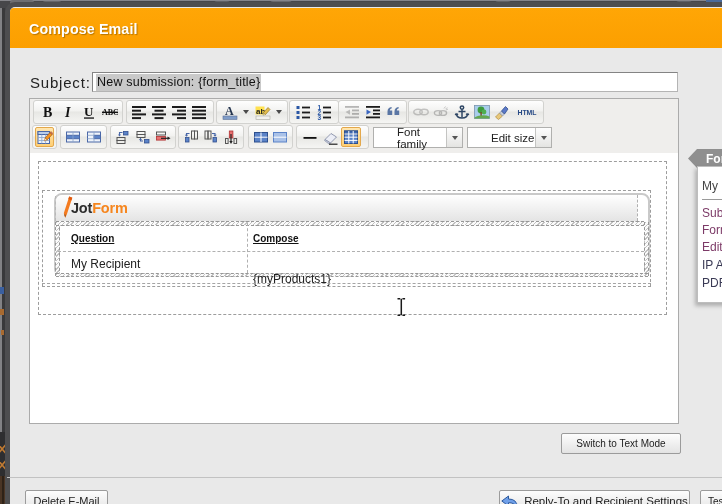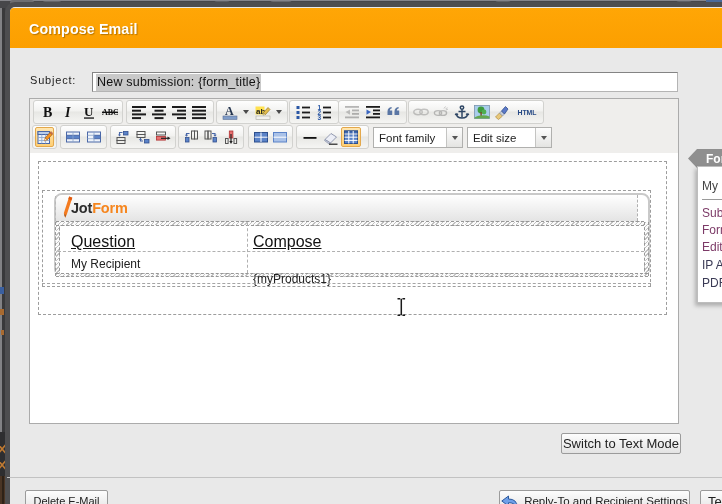--- a/index.html
+++ b/index.html
@@ -12,21 +12,21 @@
 
   
   #frame { left:5px; top:2px; width:760px; height:540px;
     border:5px solid #4e4e50; border-radius:10px; background:#e9e9e9; overflow:hidden; }
   #titlebar { left:10px; top:8px; width:712px; height:39.5px;
     background:linear-gradient(180deg,#ffa606,#fc9f00); border-radius:4px 0 0 0; }
   #title { left:29px; top:21px; font-size:14.3px; font-weight:bold; color:#fff;
     letter-spacing:0.1px; text-shadow:1px 1px 1px rgba(90,60,0,0.45); }
 
   
-  #sublabel { left:30px; top:74px; font-size:11px; color:#222; letter-spacing:0.8px;text-align:right; }
+  #sublabel { left:30px; top:74px; font-size:15px; color:#222; letter-spacing:0.8px;text-align:right; }
   #subinput { left:92px; top:72px; width:586px; height:20px; background:#fff;
     border:1px solid; border-color:#848484 #b4b4b4 #b4b4b4 #848484; }
   #subtext { left:96px; top:73.5px; font-size:12.5px; letter-spacing:0.2px; line-height:17px; color:#111; background:#c9c9c9; padding:0 1px; }
 
   
   #editor { left:29px; top:98px; width:650px; height:326px; border:1px solid #ababab;
     background:#efeeec; }
   #canvas { left:30px; top:153px; width:648px; height:270px; background:#fff; }
   .btn svg, .act svg { display:block; }
 
@@ -52,21 +52,21 @@
   
   #h1 { left:32px; top:125px; width:25px; }
   #h2 { left:60px; top:125px; width:47px; }
   #h3 { left:110px; top:125px; width:66px; }
   #h4 { left:178px; top:125px; width:66px; }
   #h5 { left:248px; top:125px; width:45px; }
   #h6 { left:296px; top:125px; width:73px; }
 
   .sel { position:absolute; top:127px; height:21px; background:#fff; border:1px solid #b0b0ae;
     font-size:11.5px; color:#222; display:flex; align-items:center; }
-  .sel .txt { padding-left:5px; flex:1; }
+  .sel .txt { padding-left:23px; flex:1; }
   .sel .sdd { width:16px; height:19px; border-left:1px solid #c4c4c2;
     background:linear-gradient(180deg,#fdfdfd,#e4e4e2); display:flex; align-items:center; justify-content:center; }
   .sel .sdd:after { content:""; width:0; height:0; border-left:3px solid transparent;
     border-right:3px solid transparent; border-top:4px solid #555; }
   #fontfam { left:373px; width:90px; }
   #fontsize { left:467px; width:85px; }
 
   
   #dash1 { left:38px; top:160.5px; width:629px; height:154.5px; border:1px dashed #9d9d9d; }
   #dash2 { left:42px; top:190px; width:609px; height:97px; border:1px dashed #9d9d9d; }
@@ -84,39 +84,39 @@
   #logo { left:71px; top:200px; font-size:14.5px; font-weight:bold; letter-spacing:-0.2px; }
   #logo .j { color:#2d2d2d; } #logo .f { color:#f6861f;margin-top:16px; }
   .hatch { position:absolute; height:4.5px;
     border-top:1px dashed #979797; border-bottom:1px dashed #979797;
     background:repeating-linear-gradient(135deg,#c2c2c2 0 1px,#fbfbfb 1px 3px); }
   #hatch1 { left:56px; top:221px; width:588px; }
   #hatch2 { left:56px; top:272.5px; width:592px; }
   #rowsep { left:58px; top:251px; width:586px; border-top:1px dashed #b0b0b0; }
   #colsep { left:247px; top:223px; height:50px; border-left:1px dashed #b0b0b0; }
   .ctxt { position:absolute; font-size:12px; color:#222; }
-  #qh, #ah { font-weight:normal; text-decoration:underline; color:#111; font-size:16px; }
+  #qh, #ah { font-weight:bold; text-decoration:underline; color:#111; font-size:10px; }
   #qh { left:71px; top:233px; } #ah { left:253px; top:233px; }
   #q1 { left:71px; top:257px; } #a1 { left:253px; top:257px;margin-top:15px; }
 
   
   #ibeam { left:395px; top:297px; }
   #dash2b { left:42px; top:283px; width:609px; border-top:1px dashed #a4a4a4; }
 
   
   #ribbon { left:688px; top:149px; }
   #ribtxt { left:706px; top:152px; font-size:12px; font-weight:bold; color:#fff; }
   #panel { left:697px; top:166px; width:60px; height:137px; background:#fff;
     border:1px solid #bdbdbd; box-shadow:-2px 3px 4px rgba(0,0,0,0.25); }
   .pi { position:absolute; left:702px; font-size:12px; white-space:nowrap; }
   #psep { left:702px; top:199px; width:40px; border-top:1px solid #9a9a9a; }
 
   
   .sbtn { position:absolute; border:1px solid #9b9b9b; border-radius:2px;
-    background:linear-gradient(180deg,#fdfdfd,#e3e3e3); font-size:13px; color:#222;
+    background:linear-gradient(180deg,#fdfdfd,#e3e3e3); font-size:10px; color:#222;
     display:flex; align-items:center; justify-content:center; }
   #switchbtn { left:561px; top:433px; width:120px; height:21px; }
   #footsep { left:7px; top:477px; width:715px; border-top:1px solid #c2c2c2; }
   #delbtn { left:25px; top:490px; width:83px; height:22px; font-size:11px; }
   #replybtn { left:499px; top:490px; width:191px; height:22px; font-size:11.5px; }
   #testbtn { left:700px; top:490px; width:60px; height:22px; justify-content:flex-start; padding-left:7px; }
 </style>
 </head>
 <body>
 <div class="abs" id="pagebg"></div>

